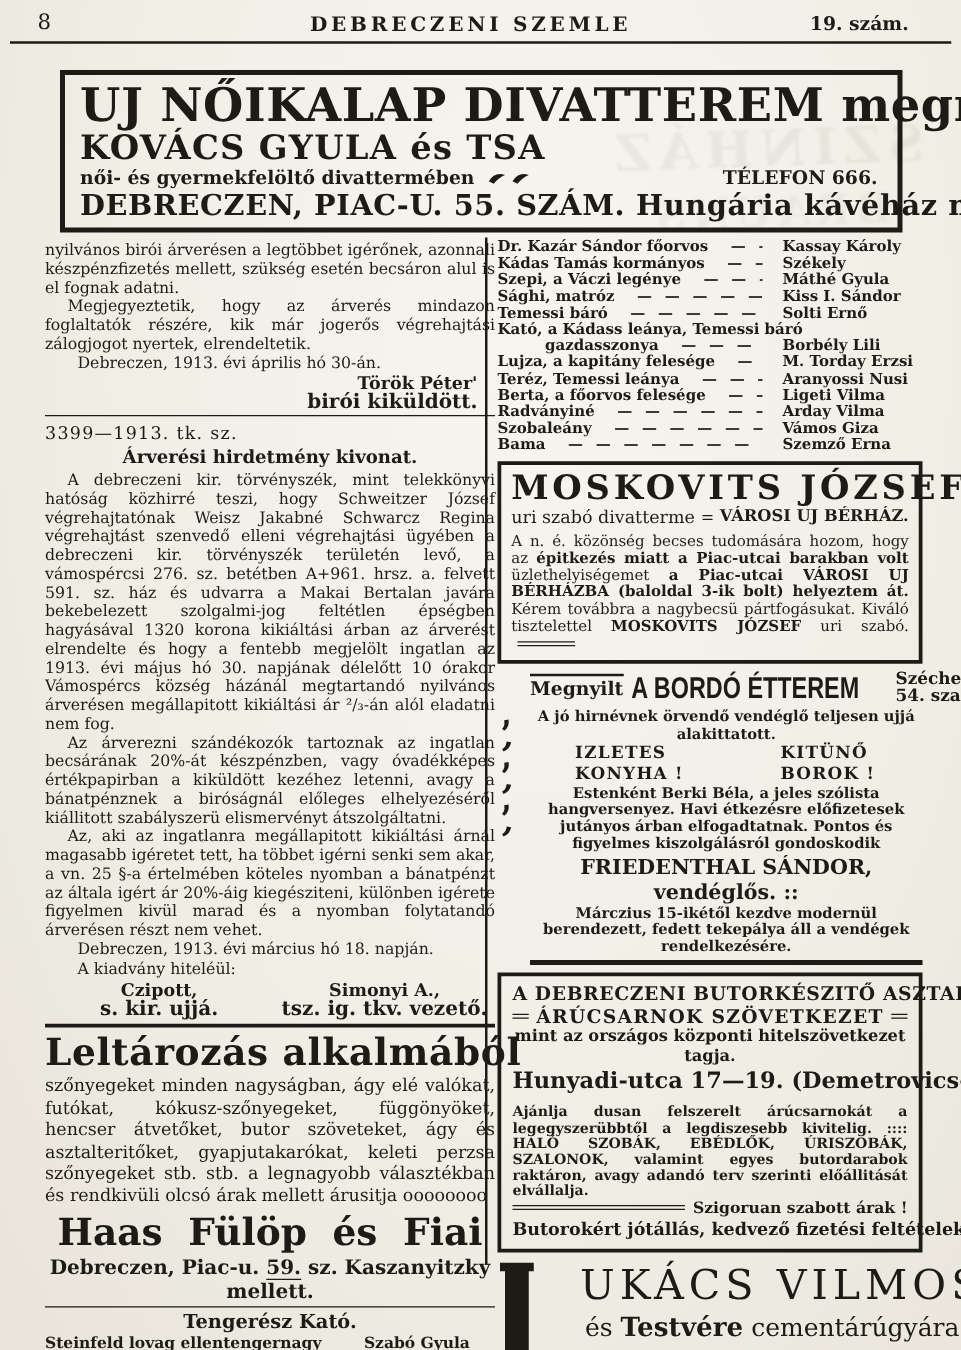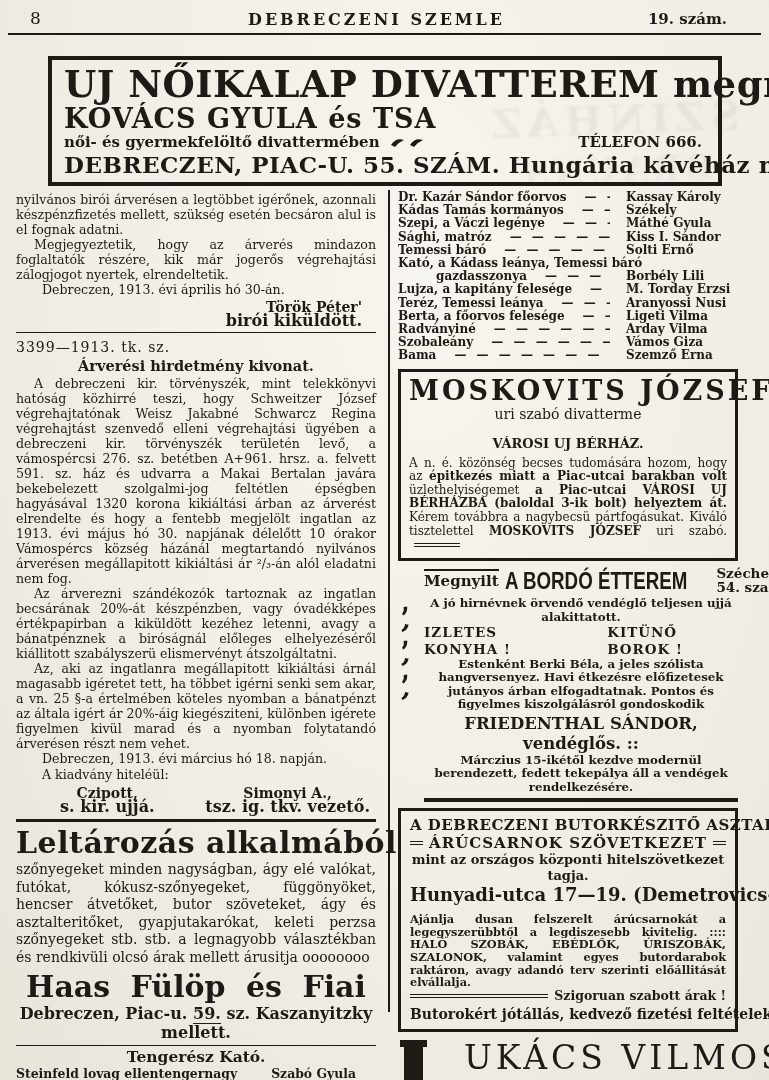--- a/index.html
+++ b/index.html
@@ -36,21 +36,21 @@
   .top-ad-headline{font-size:37px;font-weight:bold;white-space:nowrap;letter-spacing:.5px;line-height:40px;}
   .top-ad-line2{font-size:27px;font-weight:bold;line-height:30px;letter-spacing:1px;}
   .top-ad-row{display:flex;align-items:center;line-height:18px;margin-top:-1px;}
   .top-ad-line3{font-size:15px;font-weight:bold;}
   .orn{margin-left:10px;}
   .top-ad-phone{margin-left:auto;font-size:15px;font-weight:bold;margin-right:6px;}
   .top-ad-line4{font-size:23px;font-weight:bold;line-height:28px;letter-spacing:.5px;white-space:nowrap;}
 
   
   .col-divider{position:absolute;top:190px;left:388px;width:2px;height:822px;background:var(--ink);}
-  .col-left{position:absolute;top:192px;left:16px;width:360px;}
+  .col-left{position:absolute;top:192px;left:36px;width:360px;}
   .col-right{position:absolute;top:191px;left:398px;width:340px;}
 
   .just{font-size:12.6px;line-height:15px;text-align:justify;}
   .ind{text-indent:18px;}
   .dateline{text-indent:26px;font-size:12.6px;line-height:16px;}
 
   .sig-right{text-align:right;padding-right:14px;margin-top:2px;}
   .sig-name{font-size:14px;font-weight:bold;line-height:15px;}
   .sig-title{font-size:16px;font-weight:bold;line-height:11px;}
 
@@ -73,38 +73,38 @@
   .cast-title{text-align:center;font-size:15.5px;font-weight:bold;line-height:18px;margin:2px 0 1px;}
   .cast-row{display:grid;grid-template-columns:auto 1fr 118px;column-gap:4px;font-weight:bold;font-size:12.4px;line-height:14.5px;white-space:nowrap;gap:16px;}
   .cast-row .dashes{overflow:hidden;letter-spacing:3px;padding-left:2px;}
   .col-right .cast-row{grid-template-columns:auto 1fr 112px;font-size:12px;line-height:13.2px;}
   .cast-indent{padding-left:38px;}
 
   
   .box{border:3px solid var(--ink);}
   .mosk{margin-top:6px;padding:3px 8px 6px;}
   .mosk-title{font-size:27px;font-weight:bold;letter-spacing:3px;white-space:nowrap;line-height:31px;text-align:center;}
-  .mosk-sub{display:flex;align-items:center;gap:6px;line-height:16px;flex-direction:column;}
+  .mosk-sub{display:flex;align-items:center;gap:6px;line-height:16px;}
   .mosk-sub-left{font-size:14px;white-space:nowrap;}
   .dbl{flex:1;height:4px;border-top:1.5px solid var(--ink);border-bottom:1.5px solid var(--ink);}
   .dbl-fixed{display:inline-block;width:46px;height:4px;border-top:1.5px solid var(--ink);border-bottom:1.5px solid var(--ink);vertical-align:middle;margin-left:5px;}
   .mosk-sub-right{font-size:13px;font-weight:bold;white-space:nowrap;}
   .mosk-body{font-size:12px;line-height:13.6px;text-align:justify;margin-top:5px;}
 
   
   .bordo{position:relative;margin-top:5px;padding-left:26px;}
   .squiggle{position:absolute;left:2px;top:28px;font-size:26px;font-weight:bold;line-height:17px;letter-spacing:0;}
   .squiggle span{display:block;transform:rotate(-8deg);}
   .squiggle span:nth-child(even){transform:rotate(10deg) translateX(3px);}
   .bordo-head{display:flex;align-items:flex-start;gap:6px;}
   .bordo-open{font-size:15px;font-weight:bold;border-top:2px solid var(--ink);padding-top:1px;margin-top:3px;white-space:nowrap;}
   .bordo-title{font-family:"Liberation Sans",sans-serif;font-size:24px;font-weight:bold;white-space:nowrap;transform:scaleX(.78);transform-origin:left center;line-height:28px;margin-top:1px;}
   .bordo-addr{margin-left:-28px;font-size:13.5px;font-weight:bold;line-height:14.5px;white-space:nowrap;}
   .bordo-line1{font-size:11.8px;font-weight:bold;line-height:14px;text-align:center;margin-top:1px;}
-  .bordo-kon{display:flex;align-items:center;gap:20px;font-size:13.5px;font-weight:bold;letter-spacing:1px;line-height:17px;}
+  .bordo-kon{display:flex;align-items:center;gap:20px;font-size:13.5px;font-weight:bold;letter-spacing:1px;line-height:17px;margin-left:36px;}
   .kon-rule{flex:1;border-top:2px solid var(--ink);height:0;}
   .bordo-body{font-size:11.8px;font-weight:bold;line-height:13.5px;text-align:center;}
   .bordo-prop{font-size:16.5px;font-weight:bold;text-align:center;line-height:20px;margin-top:2px;}
   .bordo-foot{font-size:11.8px;font-weight:bold;line-height:13.5px;text-align:center;}
   .bordo-rule{border-top:4px solid var(--ink);margin-top:4px;}
 
   
   .aszt{margin-top:6px;padding:5px 9px 6px;}
   .aszt-l1{font-size:15px;font-weight:bold;text-align:center;letter-spacing:.5px;line-height:18px;white-space:nowrap;}
   .aszt-l2{display:flex;align-items:center;gap:6px;line-height:18px;}

